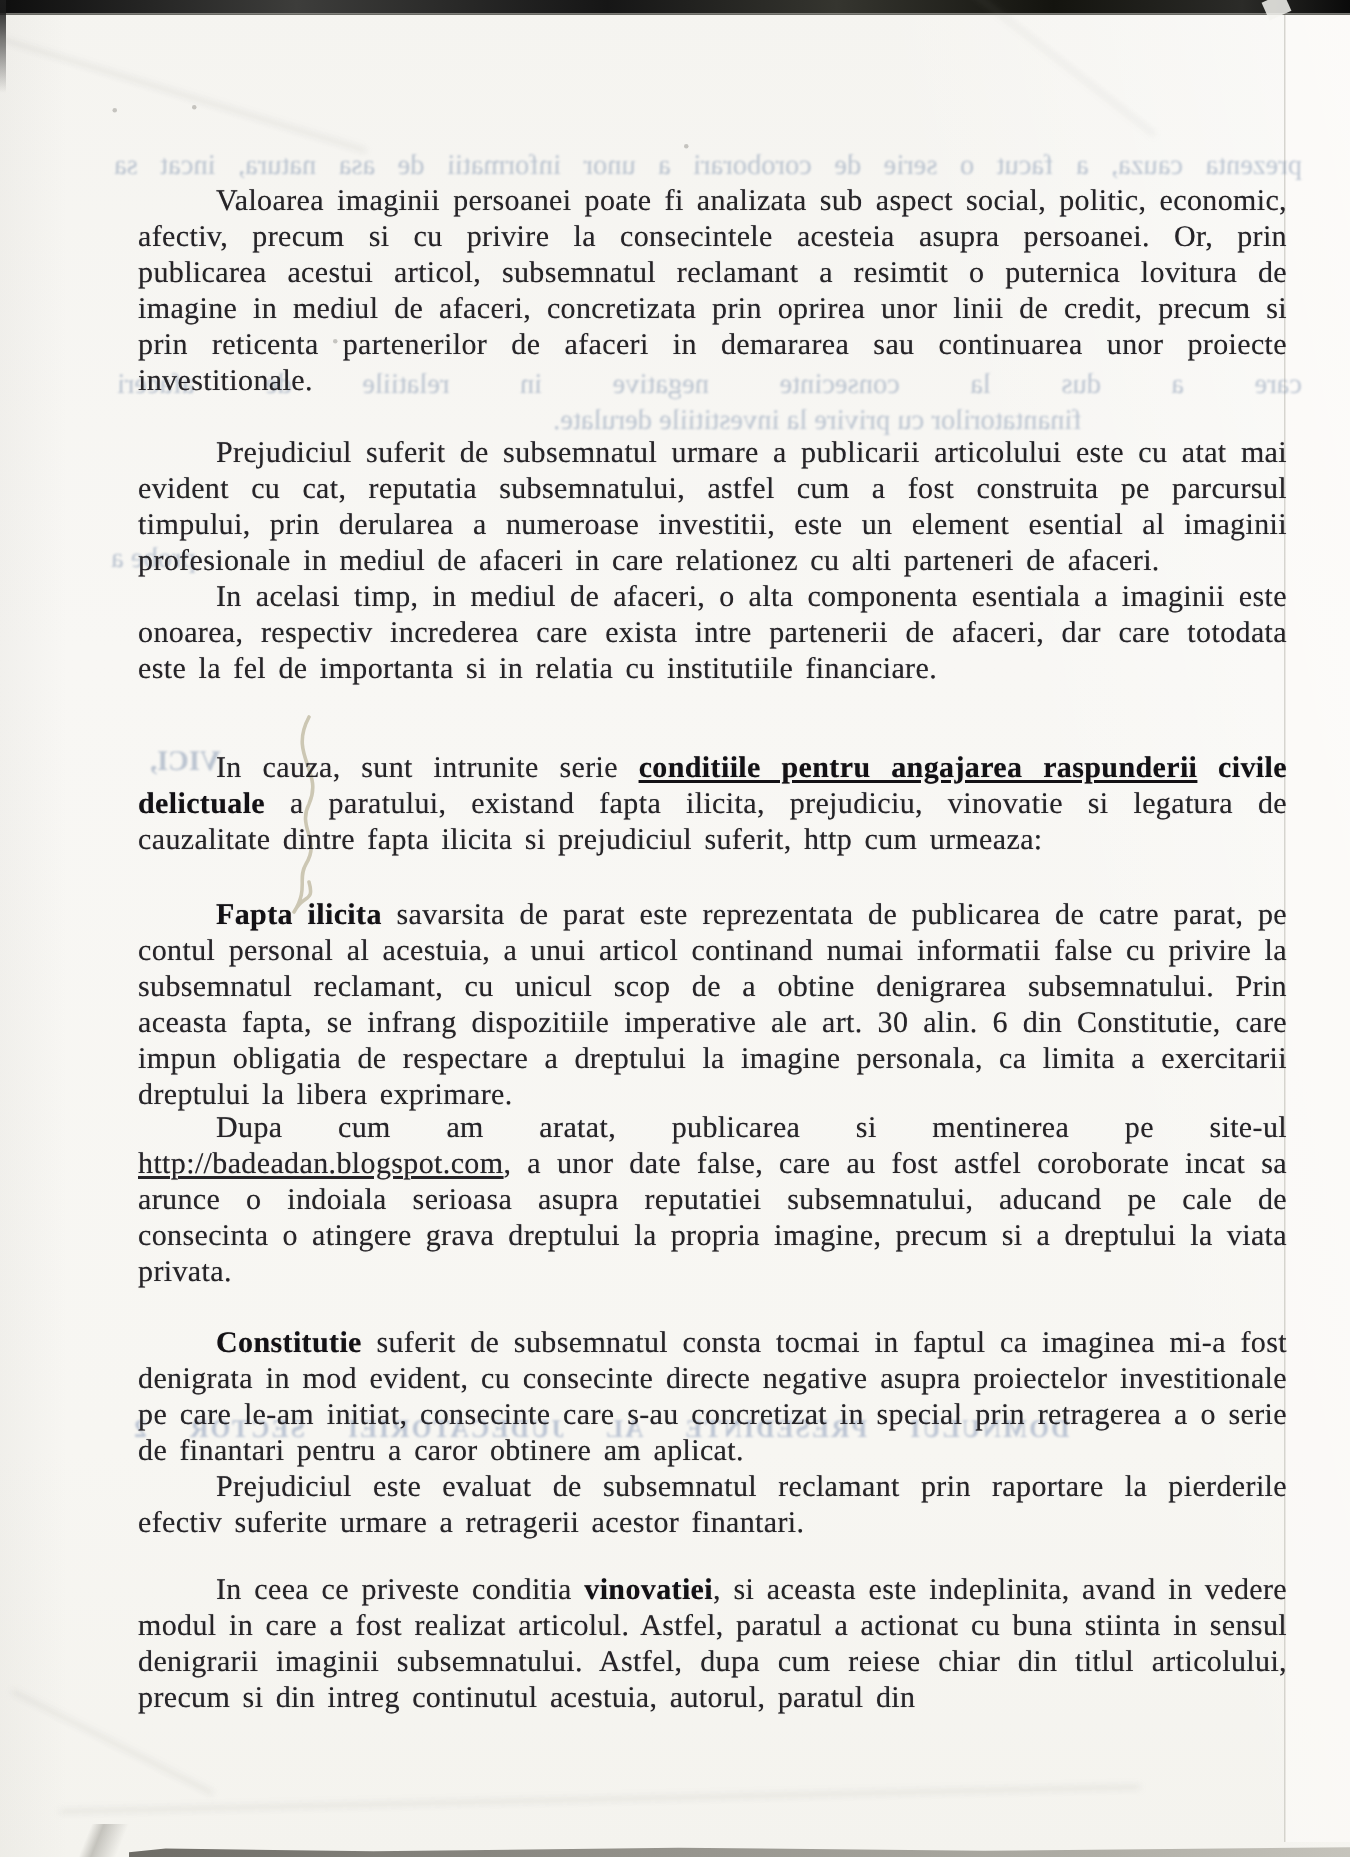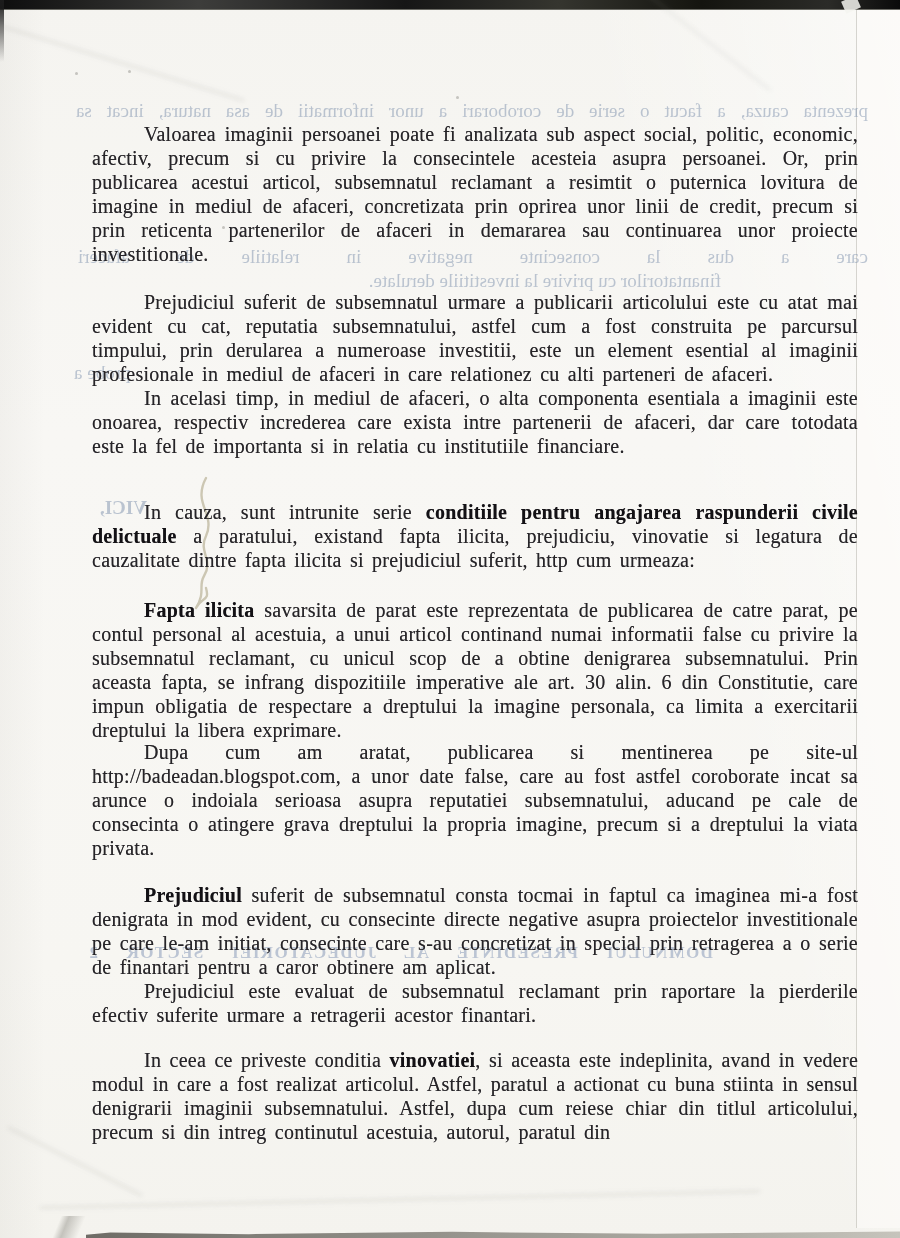--- a/index.html
+++ b/index.html
@@ -43,21 +43,21 @@
   #bleed-name{left:100px;top:497px;font-weight:bold;}
   #bleed-address{left:88px;top:942px;width:625px;}
   
   .squiggle{position:absolute;left:172px;top:476px;opacity:.75;filter:blur(.3px);}
   
   .para{position:absolute;left:92px;width:766px;margin:0;
     font:20px/24px "Liberation Serif",serif;color:#262428;
     text-align:justify;text-indent:52px;word-spacing:3px;letter-spacing:.25px;
     text-shadow:0 0 .5px rgba(40,38,42,.55);}
   .para b{color:#131115;}
-  .seg-u{text-underline-offset:2px;}
+  .seg-u{text-decoration:underline;text-underline-offset:2px;}
   .nowrap{white-space:nowrap;}
   #para-valoarea{top:122px}
   #para-prejudiciul-publicare{top:290px}
   #para-onoarea{top:386px}
   #para-in-cauza{top:500px}
   #para-fapta-ilicita{top:598px}
   #para-dupa-cum{top:740px}
   #para-prejudiciul-consta{top:883px}
   #para-prejudiciul-evaluat{top:979px}
   #para-vinovatia{top:1048px}
@@ -91,20 +91,20 @@
     <path d="M34,2 C20,28 44,38 34,60 C26,76 42,84 32,100 C26,110 34,116 24,132 M24,132 C30,120 38,126 34,112" fill="none" stroke="#beb79e" stroke-width="2.4" stroke-linecap="round"></path>
   </svg>
 
   <div id="paragraphs">
       <p class="para" id="para-valoarea"><span>Valoarea imaginii persoanei poate fi analizata sub aspect social, politic, economic, afectiv, precum si cu privire la consecintele acesteia asupra persoanei. Or, prin publicarea acestui articol, subsemnatul reclamant a resimtit o puternica lovitura de imagine in mediul de afaceri, concretizata prin oprirea unor linii de credit, precum si prin reticenta partenerilor de afaceri in demararea sau continuarea unor proiecte investitionale.</span></p>
       <p class="para" id="para-prejudiciul-publicare"><span>Prejudiciul suferit de subsemnatul urmare a publicarii articolului este cu atat mai evident cu cat, reputatia subsemnatului, astfel cum a fost construita pe parcursul timpului, prin derularea a numeroase investitii, este un element esential al imaginii profesionale in mediul de afaceri in care relationez cu alti parteneri de afaceri.</span></p>
       <p class="para" id="para-onoarea"><span>In acelasi timp, in mediul de afaceri, o alta componenta esentiala a imaginii este onoarea, respectiv increderea care exista intre partenerii de afaceri, dar care totodata este la fel de importanta si in relatia cu institutiile financiare.</span></p>
       <p class="para" id="para-in-cauza"><span>In cauza, sunt intrunite serie </span><b class="seg-u">conditiile pentru angajarea raspunderii</b><span> </span><b>civile delictuale</b><span> a paratului, existand fapta ilicita, prejudiciu, vinovatie si legatura de cauzalitate dintre fapta ilicita si prejudiciul suferit, http cum urmeaza:</span></p>
       <p class="para" id="para-fapta-ilicita"><b>Fapta ilicita</b><span> savarsita de parat este reprezentata de publicarea de catre parat, pe contul personal al acestuia, a unui articol continand numai informatii false cu privire la subsemnatul reclamant, cu unicul scop de a obtine denigrarea subsemnatului. Prin aceasta fapta, se infrang dispozitiile imperative ale art. 30 alin. 6 din Constitutie, care impun obligatia de respectare a dreptului la imagine personala, ca limita a exercitarii dreptului la libera exprimare.</span></p>
       <p class="para" id="para-dupa-cum"><span>Dupa cum am aratat, publicarea si mentinerea pe site-ul </span><span class="seg-u nowrap">http://badeadan.blogspot.com</span><span>, a unor date false, care au fost astfel coroborate incat sa arunce o indoiala serioasa asupra reputatiei subsemnatului, aducand pe cale de consecinta o atingere grava dreptului la propria imagine, precum si a dreptului la viata privata.</span></p>
-      <p class="para" id="para-prejudiciul-consta"><b>Prejudiciul</b><span> suferit de subsemnatul consta tocmai in faptul ca imaginea mi-a fost denigrata in mod evident, cu consecinte directe negative asupra proiectelor investitionale pe care le-am initiat, consecinte care s-au concretizat in special prin retragerea a o serie de finantari pentru a caror obtinere am aplicat.</span></p>
+      <p class="para" id="para-prejudiciul-consta"><b>Constitutie</b><span> suferit de subsemnatul consta tocmai in faptul ca imaginea mi-a fost denigrata in mod evident, cu consecinte directe negative asupra proiectelor investitionale pe care le-am initiat, consecinte care s-au concretizat in special prin retragerea a o serie de finantari pentru a caror obtinere am aplicat.</span></p>
       <p class="para" id="para-prejudiciul-evaluat"><span>Prejudiciul este evaluat de subsemnatul reclamant prin raportare la pierderile efectiv suferite urmare a retragerii acestor finantari.</span></p>
       <p class="para" id="para-vinovatia"><span>In ceea ce priveste conditia </span><b>vinovatiei</b><span>, si aceasta este indeplinita, avand in vedere modul in care a fost realizat articolul. Astfel, paratul a actionat cu buna stiinta in sensul denigrarii imaginii subsemnatului. Astfel, dupa cum reiese chiar din titlul articolului, precum si din intreg continutul acestuia, autorul, paratul din</span></p>
     </div>
 
   <div class="corner-bl"></div>
   <div class="edge-bottom"></div>
 </div>
 
 </body></html>

